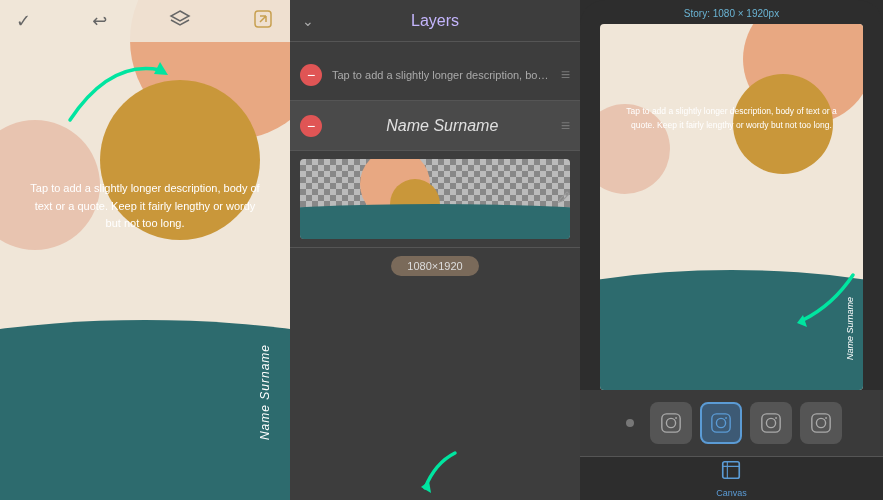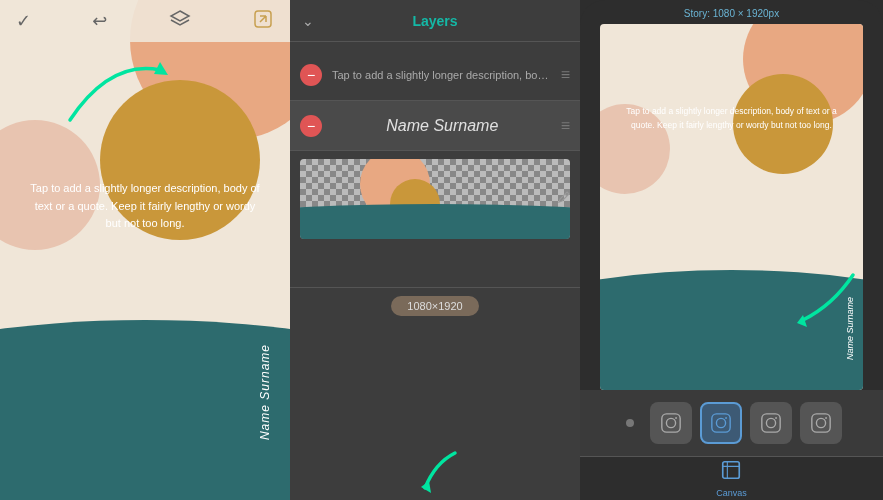--- a/index.html
+++ b/index.html
@@ -100,23 +100,22 @@
     .panel2-header {
       height: 42px;
       background: #3d3d3d;
       display: flex;
       align-items: center;
       justify-content: center;
       position: relative;
       border-bottom: 1px solid #555;
     }
     .panel2-header-title {
-      color: #14b8a6;
-      font-size: 14px;
-      font-weight: bold;
+      color: #c4b5fd;
+      font-size: 16px;
     }
     .panel2-header-chevron {
       position: absolute;
       left: 12px;
       color: #aaa;
       font-size: 14px;
     }
     .panel2-content {
       flex: 1;
       padding: 8px 0;
@@ -162,21 +161,20 @@
       color: #777;
       font-size: 16px;
       margin-left: 8px;
     }
     .layer-canvas-item {
       display: flex;
       flex-direction: column;
       align-items: center;
       padding: 8px 10px;
       border-top: 1px solid #555;
-      margin-top: 40px;
     }
     .layer-canvas-badge {
       background: #7a6a5a;
       border-radius: 12px;
       padding: 4px 16px;
       color: #ddd;
       font-size: 11px;
     }
     .panel2-arrow-container {
       position: relative;

